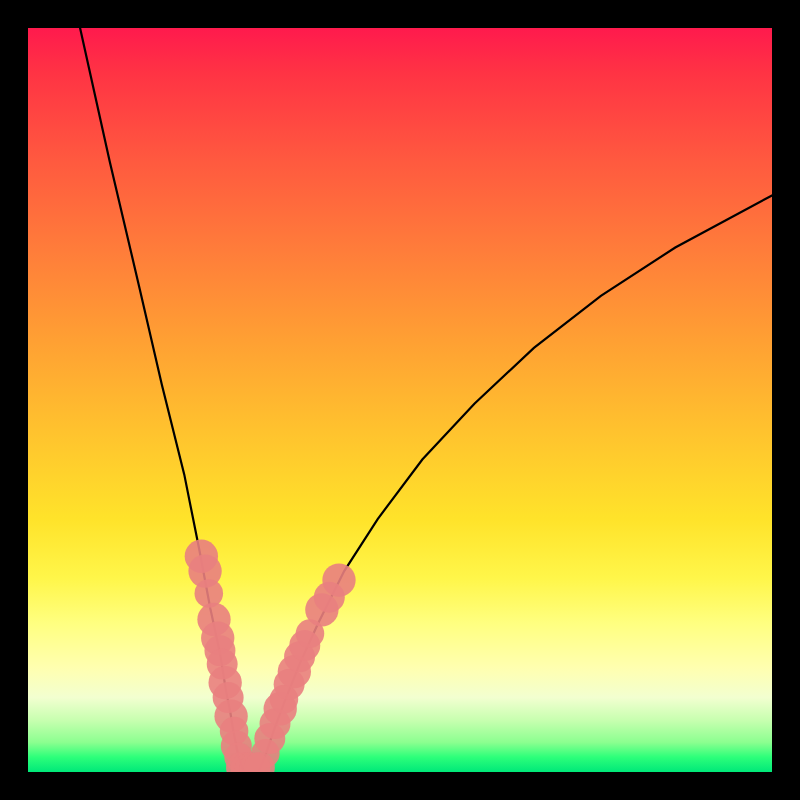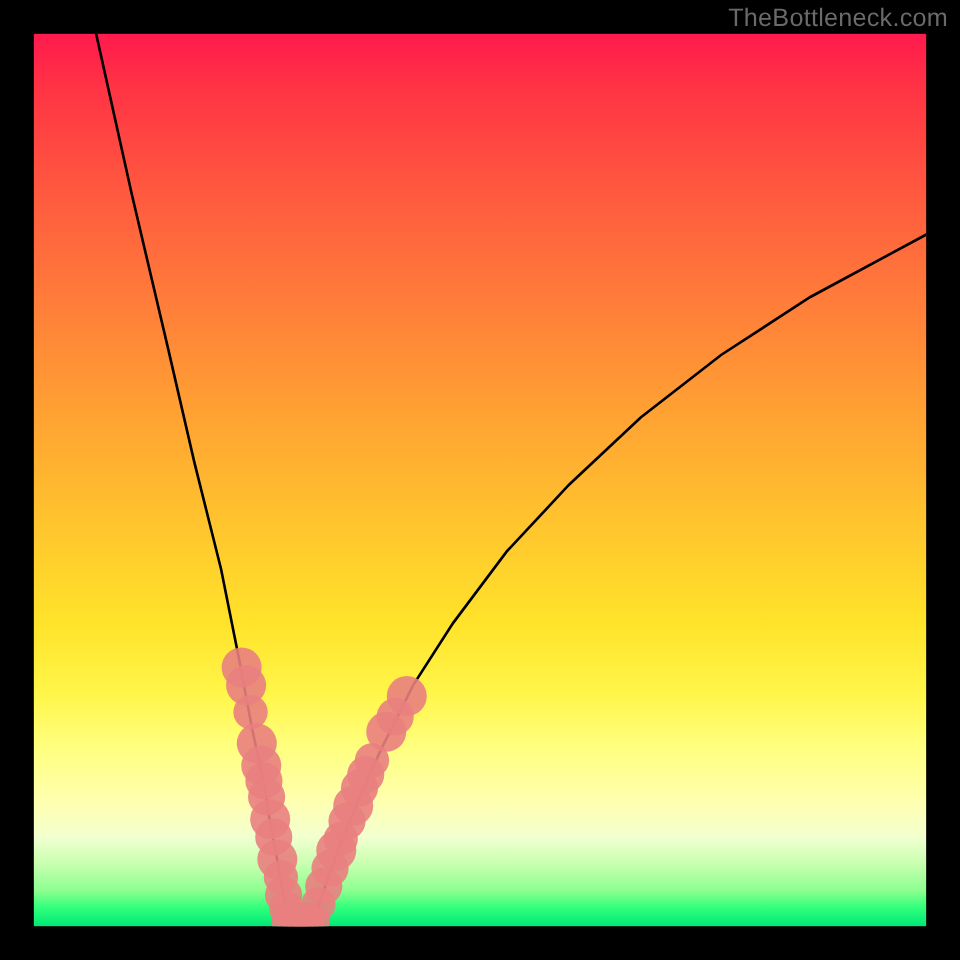--- a/index.html
+++ b/index.html
@@ -103,14 +103,13 @@
           <circle cx="301.32" cy="569.16" r="15.48" class="dot" fill="#e98080"></circle>
           <circle cx="310.99" cy="552.05" r="16.67" class="dot" fill="#e98080"></circle>
           <circle cx="213.53" cy="739.54" r="15.48" class="dot" fill="#e98080"></circle>
           <circle cx="217.99" cy="740.28" r="15.48" class="dot" fill="#e98080"></circle>
           <circle cx="222.46" cy="740.28" r="15.48" class="dot" fill="#e98080"></circle>
           <circle cx="226.92" cy="740.28" r="15.48" class="dot" fill="#e98080"></circle>
           <circle cx="231.38" cy="739.54" r="15.48" class="dot" fill="#e98080"></circle>
         </g>
     </svg>
   </div>
-  <div class="watermark">TheBottleneck.com</div>
 </div>
 
 </body></html>

